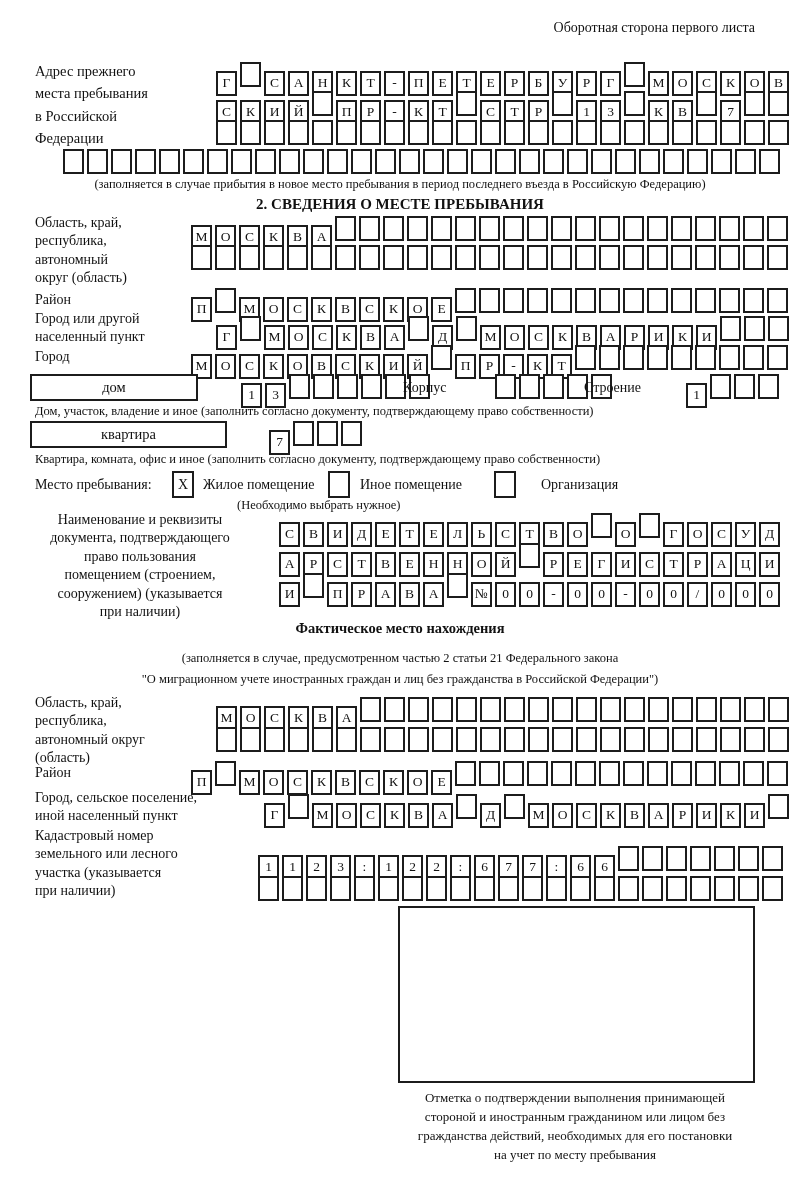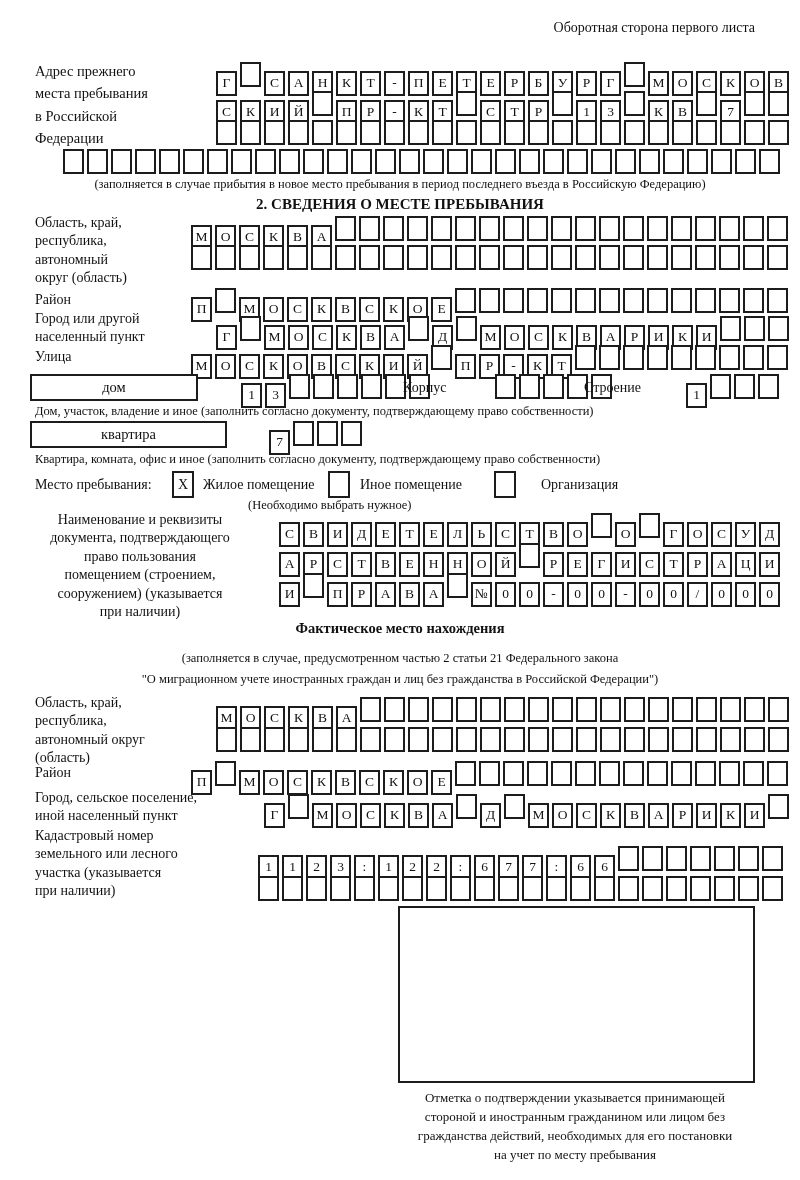--- a/index.html
+++ b/index.html
@@ -59,21 +59,21 @@
   <div class="abs cellrow" style="left:155px; top:216px;"><span class="cell">М</span><span class="cell">О</span><span class="cell">С</span><span class="cell">К</span><span class="cell">В</span><span class="cell">А</span><span class="cell"></span><span class="cell"></span><span class="cell"></span><span class="cell"></span><span class="cell"></span><span class="cell"></span><span class="cell"></span><span class="cell"></span><span class="cell"></span><span class="cell"></span><span class="cell"></span><span class="cell"></span><span class="cell"></span><span class="cell"></span><span class="cell"></span><span class="cell"></span><span class="cell"></span><span class="cell"></span><span class="cell"></span></div>
   <div class="abs cellrow" style="left:155px; top:245px;"><span class="cell"></span><span class="cell"></span><span class="cell"></span><span class="cell"></span><span class="cell"></span><span class="cell"></span><span class="cell"></span><span class="cell"></span><span class="cell"></span><span class="cell"></span><span class="cell"></span><span class="cell"></span><span class="cell"></span><span class="cell"></span><span class="cell"></span><span class="cell"></span><span class="cell"></span><span class="cell"></span><span class="cell"></span><span class="cell"></span><span class="cell"></span><span class="cell"></span><span class="cell"></span><span class="cell"></span><span class="cell"></span></div>
 
   <div class="abs label" style="left:35px; top:291px;">Район</div>
   <div class="abs cellrow" style="left:155px; top:288px;"><span class="cell">П</span><span class="cell"></span><span class="cell">М</span><span class="cell">О</span><span class="cell">С</span><span class="cell">К</span><span class="cell">В</span><span class="cell">С</span><span class="cell">К</span><span class="cell">О</span><span class="cell">Е</span><span class="cell"></span><span class="cell"></span><span class="cell"></span><span class="cell"></span><span class="cell"></span><span class="cell"></span><span class="cell"></span><span class="cell"></span><span class="cell"></span><span class="cell"></span><span class="cell"></span><span class="cell"></span><span class="cell"></span><span class="cell"></span></div>
 
   <div class="abs label" style="left:35px; top:310px; width:150px;">Город или другой
 населенный пункт</div>
   <div class="abs cellrow" style="left:180px; top:316px;"><span class="cell">Г</span><span class="cell"></span><span class="cell">М</span><span class="cell">О</span><span class="cell">С</span><span class="cell">К</span><span class="cell">В</span><span class="cell">А</span><span class="cell"></span><span class="cell">Д</span><span class="cell"></span><span class="cell">М</span><span class="cell">О</span><span class="cell">С</span><span class="cell">К</span><span class="cell">В</span><span class="cell">А</span><span class="cell">Р</span><span class="cell">И</span><span class="cell">К</span><span class="cell">И</span><span class="cell"></span><span class="cell"></span><span class="cell"></span></div>
 
-  <div class="abs label" style="left:35px; top:348px;">Улица</div>
+  <div class="abs label" style="left:35px; top:348px;">Город</div>
   <div class="abs cellrow" style="left:155px; top:345px;"><span class="cell">М</span><span class="cell">О</span><span class="cell">С</span><span class="cell">К</span><span class="cell">О</span><span class="cell">В</span><span class="cell">С</span><span class="cell">К</span><span class="cell">И</span><span class="cell">Й</span><span class="cell"></span><span class="cell">П</span><span class="cell">Р</span><span class="cell">-</span><span class="cell">К</span><span class="cell">Т</span><span class="cell"></span><span class="cell"></span><span class="cell"></span><span class="cell"></span><span class="cell"></span><span class="cell"></span><span class="cell"></span><span class="cell"></span><span class="cell"></span></div>
 
   <div class="abs longbox" style="left:30px; top:374px; width:168px;">дом</div>
   <div class="abs cellrow" style="left:205px; top:374px;"><span class="cell">1</span><span class="cell">3</span><span class="cell"></span><span class="cell"></span><span class="cell"></span><span class="cell"></span><span class="cell"></span><span class="cell"></span></div>
   <div class="abs label" style="left:403px; top:379px;">Корпус</div>
   <div class="abs cellrow" style="left:459px; top:374px;"><span class="cell"></span><span class="cell"></span><span class="cell"></span><span class="cell"></span><span class="cell"></span></div>
   <div class="abs label" style="left:584px; top:379px;">Строение</div>
   <div class="abs cellrow" style="left:650px; top:374px;"><span class="cell">1</span><span class="cell"></span><span class="cell"></span><span class="cell"></span></div>
   <div class="abs caption" style="left:35px; top:404px; width:740px;">Дом, участок, владение и иное (заполнить согласно документу, подтверждающему право собственности)</div>
 
@@ -81,21 +81,21 @@
   <div class="abs cellrow" style="left:233px; top:421px;"><span class="cell">7</span><span class="cell"></span><span class="cell"></span><span class="cell"></span></div>
   <div class="abs caption" style="left:35px; top:452px; width:740px;">Квартира, комната, офис и иное (заполнить согласно документу, подтверждающему право собственности)</div>
 
   <div class="abs label" style="left:35px; top:476px;">Место пребывания:</div>
   <div class="abs checkbox" style="left:172px; top:471px;">X</div>
   <div class="abs label" style="left:203px; top:476px;">Жилое помещение</div>
   <div class="abs checkbox" style="left:328px; top:471px;"></div>
   <div class="abs label" style="left:360px; top:476px;">Иное помещение</div>
   <div class="abs checkbox" style="left:494px; top:471px;"></div>
   <div class="abs label" style="left:541px; top:476px;text-align:right;">Организация</div>
-  <div class="abs caption" style="left:248px; top:498px;text-align:right;">(Необходимо выбрать нужное)</div>
+  <div class="abs caption" style="left:237px; top:498px;text-align:right;">(Необходимо выбрать нужное)</div>
 
   <div class="abs label" style="left:35px; top:511px; width:210px;text-align:center;">Наименование и реквизиты
 документа, подтверждающего
 право пользования
 помещением (строением,
 сооружением) (указывается
 при наличии)</div>
   <div class="abs cellrow" style="left:243px; top:513px;"><span class="cell">С</span><span class="cell">В</span><span class="cell">И</span><span class="cell">Д</span><span class="cell">Е</span><span class="cell">Т</span><span class="cell">Е</span><span class="cell">Л</span><span class="cell">Ь</span><span class="cell">С</span><span class="cell">Т</span><span class="cell">В</span><span class="cell">О</span><span class="cell"></span><span class="cell">О</span><span class="cell"></span><span class="cell">Г</span><span class="cell">О</span><span class="cell">С</span><span class="cell">У</span><span class="cell">Д</span></div>
   <div class="abs cellrow" style="left:243px; top:543px;"><span class="cell">А</span><span class="cell">Р</span><span class="cell">С</span><span class="cell">Т</span><span class="cell">В</span><span class="cell">Е</span><span class="cell">Н</span><span class="cell">Н</span><span class="cell">О</span><span class="cell">Й</span><span class="cell"></span><span class="cell">Р</span><span class="cell">Е</span><span class="cell">Г</span><span class="cell">И</span><span class="cell">С</span><span class="cell">Т</span><span class="cell">Р</span><span class="cell">А</span><span class="cell">Ц</span><span class="cell">И</span></div>
   <div class="abs cellrow" style="left:243px; top:573px;"><span class="cell">И</span><span class="cell"></span><span class="cell">П</span><span class="cell">Р</span><span class="cell">А</span><span class="cell">В</span><span class="cell">А</span><span class="cell"></span><span class="cell">№</span><span class="cell">0</span><span class="cell">0</span><span class="cell">-</span><span class="cell">0</span><span class="cell">0</span><span class="cell">-</span><span class="cell">0</span><span class="cell">0</span><span class="cell">/</span><span class="cell">0</span><span class="cell">0</span><span class="cell">0</span></div>
@@ -119,18 +119,18 @@
   <div class="abs cellrow" style="left:228px; top:794px;"><span class="cell">Г</span><span class="cell"></span><span class="cell">М</span><span class="cell">О</span><span class="cell">С</span><span class="cell">К</span><span class="cell">В</span><span class="cell">А</span><span class="cell"></span><span class="cell">Д</span><span class="cell"></span><span class="cell">М</span><span class="cell">О</span><span class="cell">С</span><span class="cell">К</span><span class="cell">В</span><span class="cell">А</span><span class="cell">Р</span><span class="cell">И</span><span class="cell">К</span><span class="cell">И</span><span class="cell"></span></div>
 
   <div class="abs label" style="left:35px; top:827px; width:185px;">Кадастровый номер
 земельного или лесного
 участка (указывается
 при наличии)</div>
   <div class="abs cellrow" style="left:222px; top:846px;"><span class="cell">1</span><span class="cell">1</span><span class="cell">2</span><span class="cell">3</span><span class="cell">:</span><span class="cell">1</span><span class="cell">2</span><span class="cell">2</span><span class="cell">:</span><span class="cell">6</span><span class="cell">7</span><span class="cell">7</span><span class="cell">:</span><span class="cell">6</span><span class="cell">6</span><span class="cell"></span><span class="cell"></span><span class="cell"></span><span class="cell"></span><span class="cell"></span><span class="cell"></span><span class="cell"></span></div>
   <div class="abs cellrow" style="left:222px; top:876px;"><span class="cell"></span><span class="cell"></span><span class="cell"></span><span class="cell"></span><span class="cell"></span><span class="cell"></span><span class="cell"></span><span class="cell"></span><span class="cell"></span><span class="cell"></span><span class="cell"></span><span class="cell"></span><span class="cell"></span><span class="cell"></span><span class="cell"></span><span class="cell"></span><span class="cell"></span><span class="cell"></span><span class="cell"></span><span class="cell"></span><span class="cell"></span><span class="cell"></span></div>
 
   <div class="abs stampbox" style="left:398px; top:906px; width:357px; height:177px;"></div>
-  <div class="abs caption-center" style="left:385px; top:1089px; width:380px; font-size:13px; line-height:1.45;">Отметка о подтверждении указывается принимающей
+  <div class="abs caption-center" style="left:385px; top:1089px; width:380px; font-size:13px; line-height:1.45;">Отметка о подтверждении выполнения принимающей
 стороной и иностранным гражданином или лицом без
 гражданства действий, необходимых для его постановки
 на учет по месту пребывания</div>
 
 </div>
 
 </body></html>

